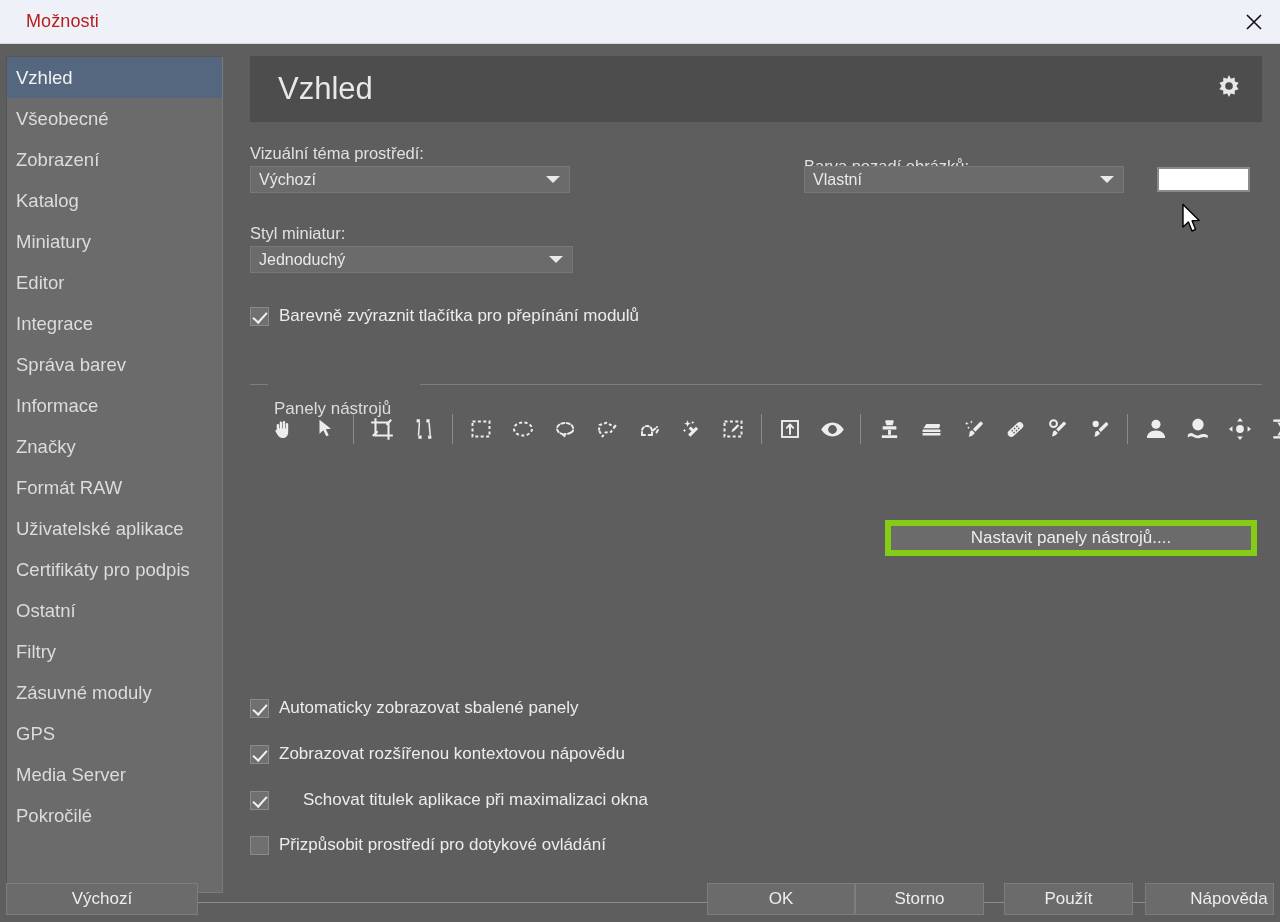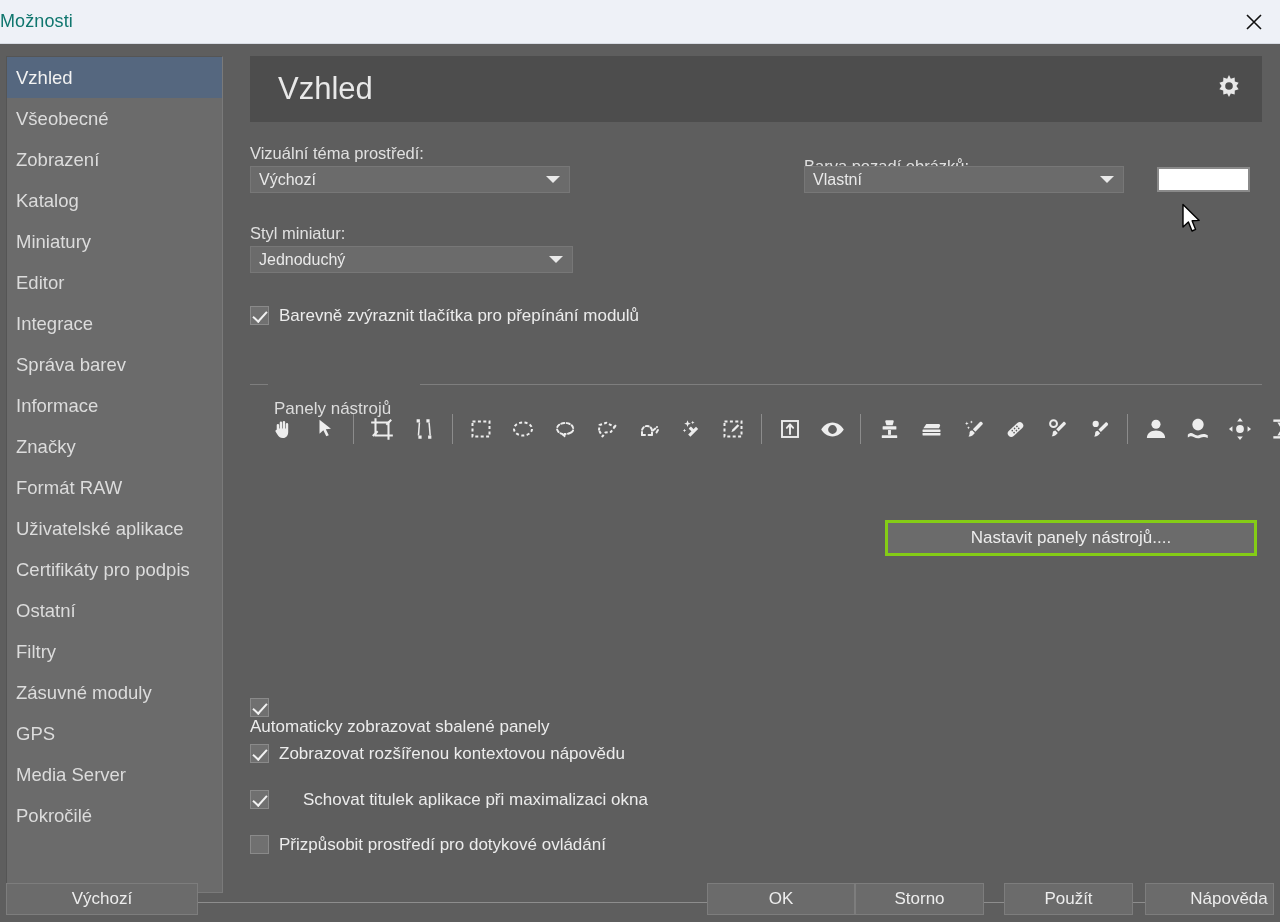--- a/index.html
+++ b/index.html
@@ -15,22 +15,22 @@
   }
 
   
   .titlebar {
     position: absolute; left: 0; top: 0;
     width: 1280px; height: 44px;
     background: #eef1f7;
     border-bottom: 1px solid #d7dbe3;
   }
   .titlebar-text {
-    position: absolute; left: 0; top: 11px;
-    font-size: 18px; color: #0f766e;
+    position: absolute; left: 26px; top: 11px;
+    font-size: 18px; color: #b91c1c;
     letter-spacing: .1px;
   }
   .close-btn {
     position: absolute; right: 0; top: 0;
     width: 52px; height: 43px;
     display: flex; align-items: center; justify-content: center;
     cursor: default;
   }
   .close-btn svg { display: block; }
 
@@ -112,21 +112,21 @@
     position: absolute;
     width: 93px; height: 25px;
     background: #ffffff;
     border: 2px solid #8a8a8a;
     cursor: default;
   }
 
   
   .chk-row {
     position: absolute;
-    display: flex; align-items: flex-start;
+    display: flex; align-items: center;
     cursor: default;
     white-space: nowrap;
   }
   .chk-box {
     width: 19px; height: 19px;
     background: #707070;
     border: 1px solid #8a8a8a;
     margin-right: 10px;
     position: relative;
     flex: none;
@@ -176,21 +176,21 @@
   .tool-sep {
     width: 1px; height: 30px;
     background: #8c8c8c;
     margin: 0 7px;
     flex: none;
   }
 
   .btn {
     position: absolute;
     background: #6b6b6b;
-    border: 3px solid #84cc16;
+    border: 6px solid #84cc16;
     color: #ededed;
     font-size: 17px;
     display: flex; align-items: center; justify-content: center;
     cursor: default;
   }
 
   
   .footer-sep {
     position: absolute; left: 6px; top: 858px;
     width: 1268px; height: 1px; background: #8d8d8d;
@@ -507,21 +507,21 @@
             <path d="M16.2 6.1h-2.1L10.2 12l3.9 5.9h2.1L12.5 12z" opacity=".95"></path>
           </svg>
         </div>
       </div>
     </div>
 
     <div class="btn" style="left:645px; top:464px; width:372px; height:36px;">
       <span>Nastavit panely nástrojů....</span>
     </div>
 
-    <div class="chk-row" style="left:10px; top:642px;flex-direction:column;">
+    <div class="chk-row" style="left:10px; top:642px;">
       <span class="chk-box checked"></span>
       <span class="chk-label">Automaticky zobrazovat sbalené panely</span>
     </div>
     <div class="chk-row" style="left:10px; top:688px;">
       <span class="chk-box checked"></span>
       <span class="chk-label">Zobrazovat rozšířenou kontextovou nápovědu</span>
     </div>
     <div class="chk-row" style="left:10px; top:734px;gap:24px;">
       <span class="chk-box checked"></span>
       <span class="chk-label">Schovat titulek aplikace při maximalizaci okna</span>

